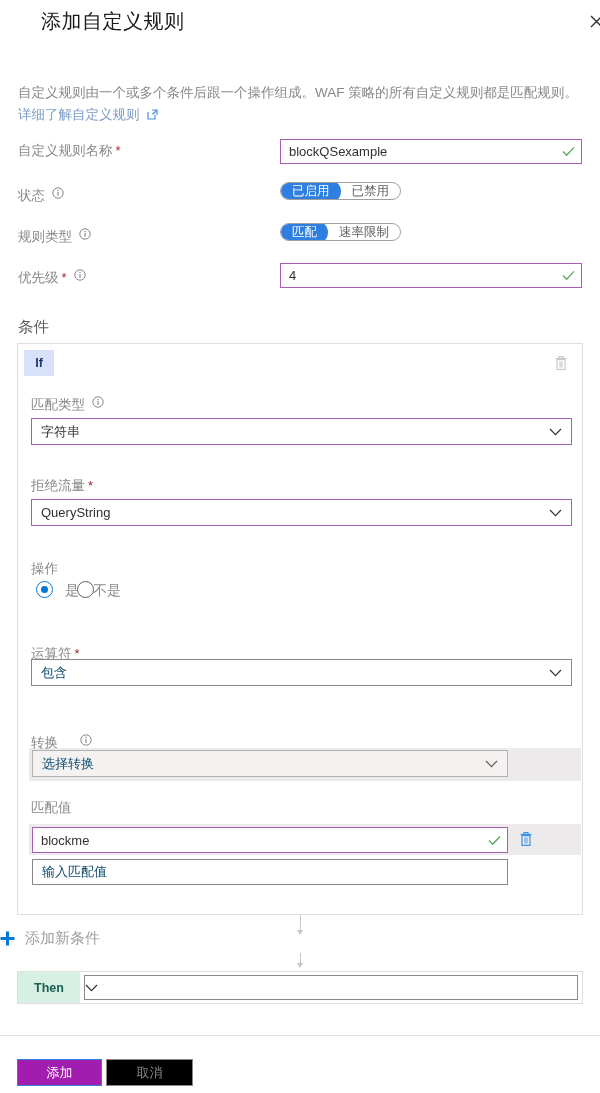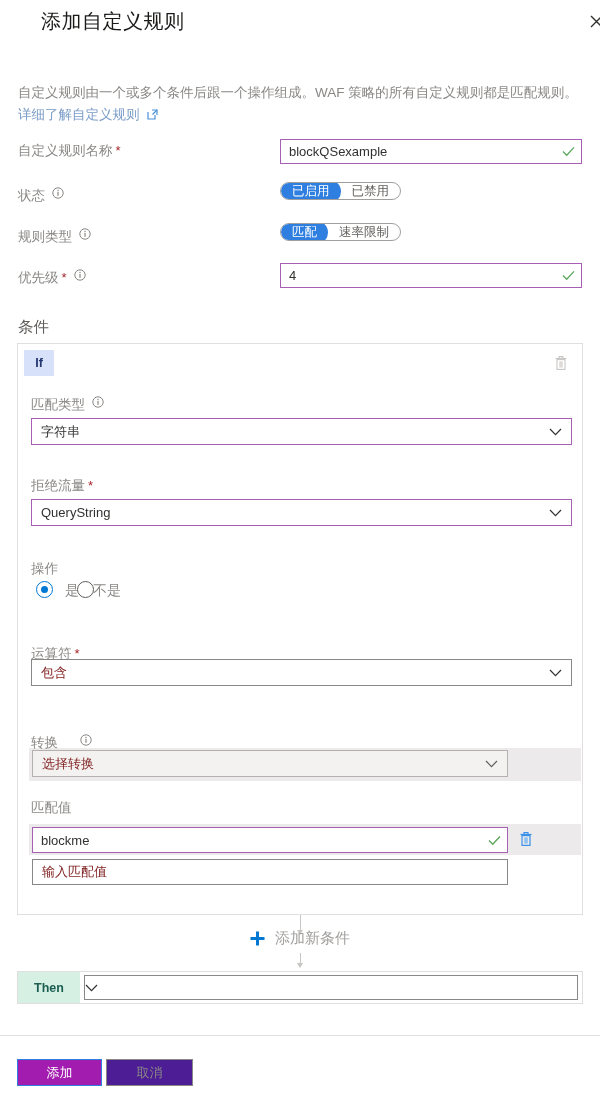--- a/index.html
+++ b/index.html
@@ -106,21 +106,21 @@
   .ddown {
     position: absolute; height: 27px;
     border: 1px solid #a75fb5; background: #fff;
     display: flex; align-items: center; gap: 32px;
   }
   .ddown.plain { border-color: #8a8886; }
   .ddown .val {
     flex: 1; font-size: 13px; color: #323130;
     padding-left: 9px; overflow: hidden; white-space: nowrap;
   }
-  .ddown .val.ph { color: #7f1d1d; }
+  .ddown .val.ph { color: #0c4a6e; }
   .caret { margin-right: 9px; display: flex; align-items: center; }
 
   
   .gband { position: absolute; background: #eceaea; }
 
   
   .radio-wrap { position: absolute; }
   .rd {
     position: absolute; width: 17px; height: 17px;
     border-radius: 50%; border: 1px solid #605e5c; background: #fff;
@@ -138,21 +138,21 @@
   
   .conn { position: absolute; width: 1px; background: #c8c6c4; }
   .arrow-head {
     position: absolute; width: 0; height: 0;
     border-left: 3.5px solid transparent;
     border-right: 3.5px solid transparent;
     border-top: 5px solid #c8c6c4;
   }
   .add-cond {
     position: absolute; left: 0; top: 929px; width: 600px;
-    display: flex; align-items: center; justify-content: center;
+    display: flex; align-items: center; justify-content: flex-start;
     cursor: pointer;
   }
   .plus-ic { margin-right: 10px; display: flex; align-items: center; }
   .add-cond .txt { font-size: 15px; color: #a19f9d; }
 
   
   .then-card {
     position: absolute; left: 17px; top: 971px;
     width: 566px; height: 33px;
     border: 1px solid #e1dfdd; background: #fff;
@@ -179,21 +179,21 @@
     position: absolute; height: 27px;
     display: flex; align-items: center; justify-content: center;
     font-size: 13px; cursor: pointer;
   }
   .btn-primary {
     left: 17px; top: 1059px; width: 85px;
     background: #a21caf; color: #fff; border: 1px solid #2e7fe0;
   }
   .btn-secondary {
     left: 106px; top: 1059px; width: 87px;
-    background: #4c1d95; color: #8a8886; border: 1px solid #8a8886;
+    background: #000000; color: #8a8886; border: 1px solid #8a8886;
   }
 </style>
 </head>
 <body>
 
 <div class="panel">
 
   <div class="hdr">
     <div class="hdr-title">添加自定义规则</div>
     <div class="close-btn">

